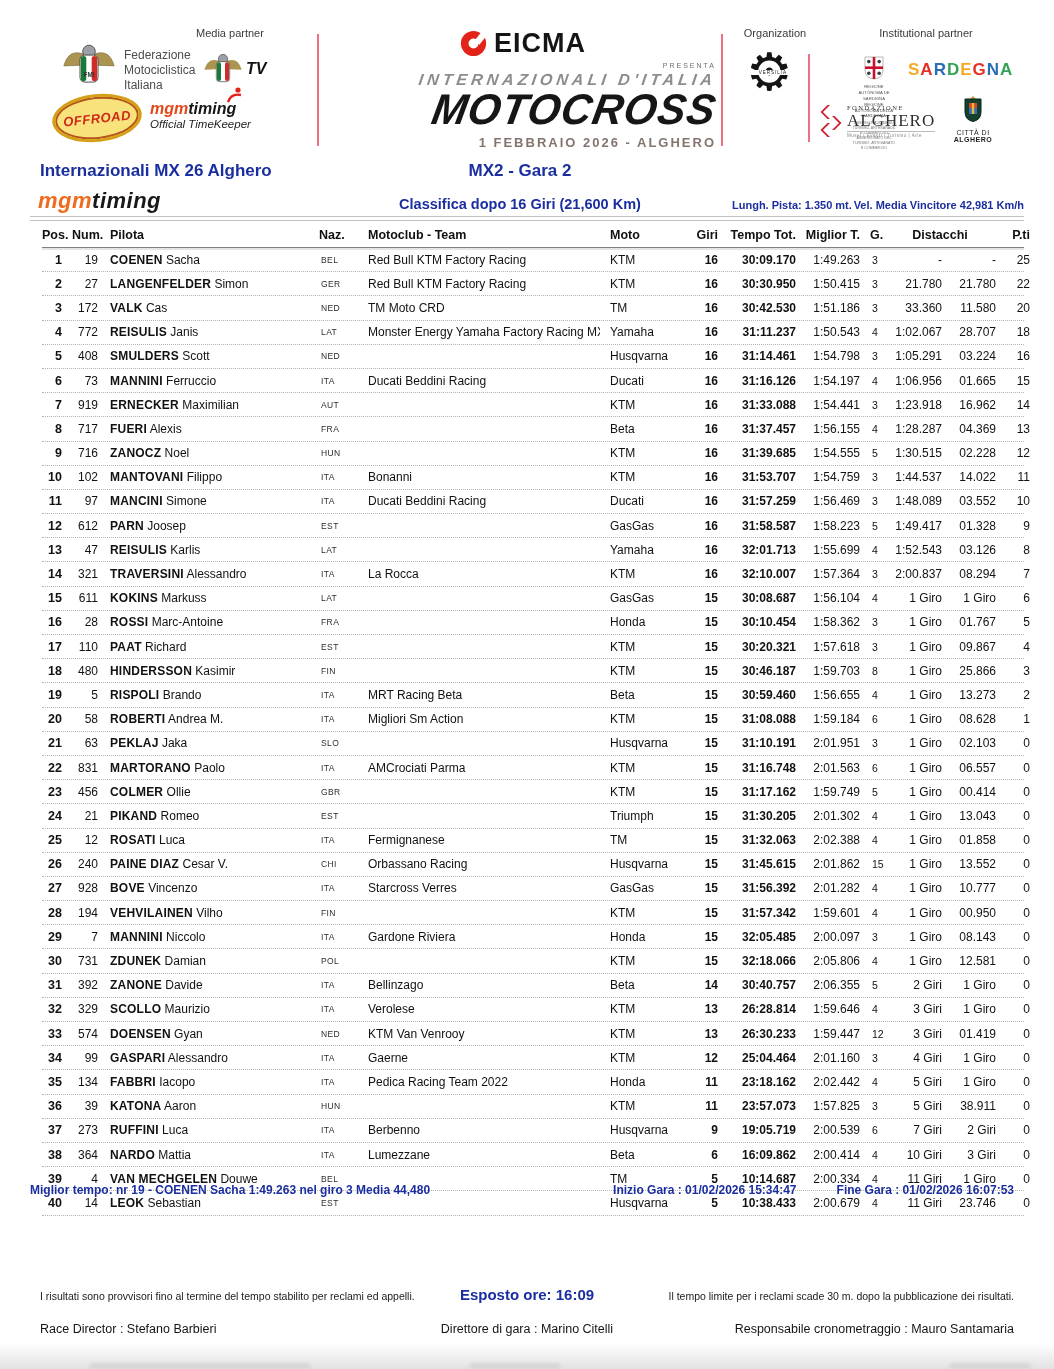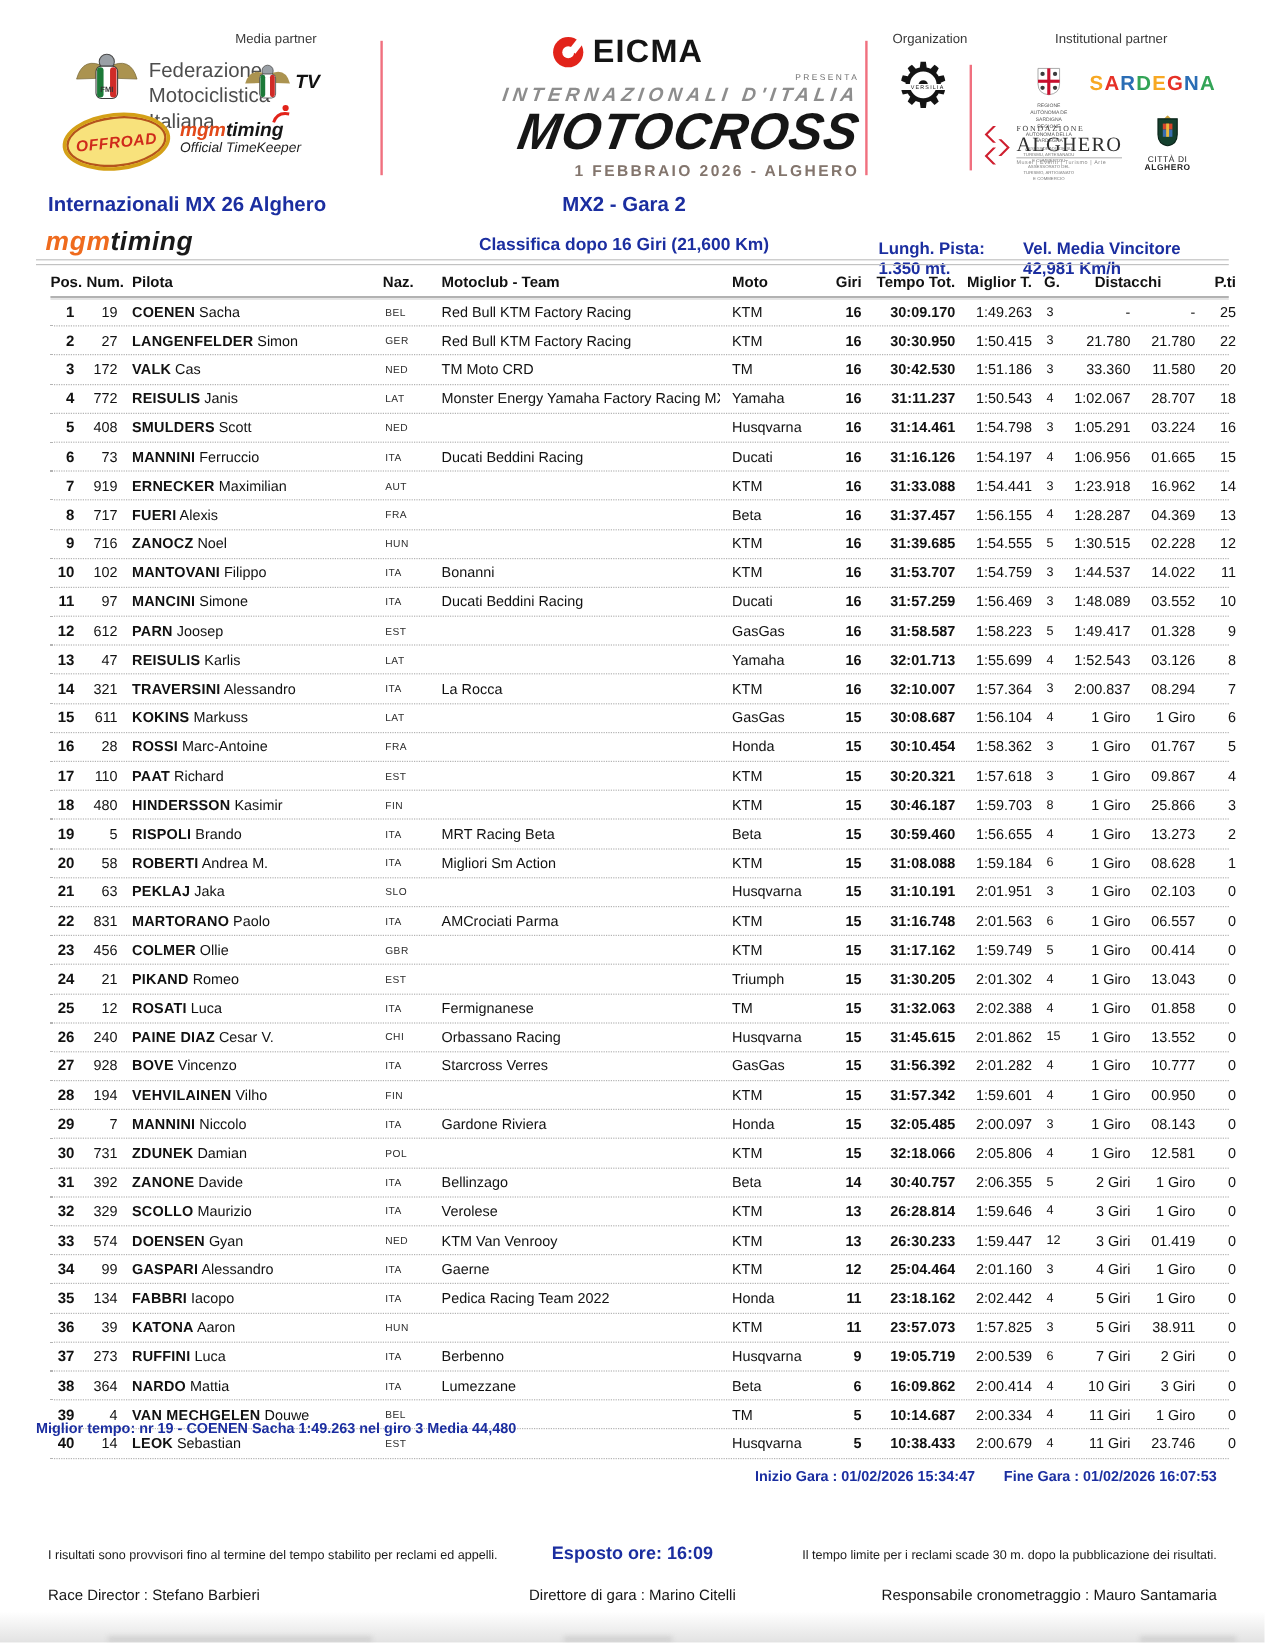--- a/index.html
+++ b/index.html
@@ -1,21 +1,21 @@
 <!DOCTYPE html>
 <html><head>
 <meta charset="utf-8">
 <style>
   html,body{margin:0;padding:0;background:#fff;}
   .page{position:relative;width:1054px;height:1369px;background:#fff;overflow:hidden;
         font-family:"Liberation Sans",sans-serif;color:#111;}
   .abs{position:absolute;}
   
   .lbl-sm{font-size:11px;color:#3a3a3a;}
-  .fmi-text{font-size:17px;color:#4d4d4d;line-height:1.25;}
+  .fmi-text{font-size:12px;color:#4d4d4d;line-height:1.25;}
   .offroad{width:84px;height:42px;border:3px solid #d4a017;border-radius:50%;
            background:#f8e27c;display:flex;align-items:center;justify-content:center;
            transform:rotate(-6deg);box-shadow:inset 0 0 0 2px #b5541c;}
   .offroad span{font-size:13px;font-weight:bold;font-style:italic;color:#cf2a1b;letter-spacing:.5px;}
   .mgm-small{font-style:italic;font-weight:bold;font-size:16px;}
   .mgm-small .m{color:#e2491a;} .mgm-small .t{color:#161616;}
   .mgm-tag{font-size:11.5px;font-style:italic;color:#222;}
   .pinkline{width:2px;background:#f0707f;}
   .eicma-row{display:flex;align-items:center;justify-content:center;gap:7px;}
   .eicma-txt{font-size:27px;font-weight:bold;color:#141414;letter-spacing:1px;}
@@ -34,21 +34,21 @@
   .fond-name{font-size:17px;letter-spacing:1px;color:#2e2e2e;font-family:"Liberation Serif",serif;}
   .fond-tag{font-size:4.5px;color:#8a8a8a;letter-spacing:.5px;border-top:1px solid #bbb;padding-top:1px;}
   .citta-lbl{font-size:7px;color:#222;letter-spacing:.5px;}
   
   .navy{color:#1b2ea0;}
   .evt-title{font-size:17px;font-weight:bold;}
   .race-title{font-size:17px;font-weight:bold;text-align:center;}
   .classifica{font-size:14.5px;font-weight:bold;text-align:center;}
   .mgm-big{font-style:italic;font-weight:bold;font-size:22px;letter-spacing:.5px;}
   .mgm-big .m{color:#ef6b1e;} .mgm-big .t{color:#191919;}
-  .trackline{display:flex;justify-content:space-between;font-size:14px;font-weight:bold;}
+  .trackline{display:flex;justify-content:space-between;font-size:11px;font-weight:bold;}
   .dbl-rule{border-top:1px solid #c2c2c2;border-bottom:1px solid #c2c2c2;height:3px;}
   
   .tbl{position:absolute;left:30px;top:222px;width:994px;}
   .thead,.trow{display:grid;grid-template-columns:28px 34px 211px 45px 240px 86px 32px 78px 64px 24px 58px 54px 34px;
                align-items:center;margin-left:12px;}
   .thead{height:25px;font-size:12.5px;font-weight:bold;border-bottom:1px solid #808080;
          box-shadow:0 2px 0 rgba(0,0,0,.10);}
   .trow{height:23.2px;font-size:12px;border-bottom:1px dotted #b3b3b3;}
   .c{white-space:nowrap;overflow:hidden;}
   .r{text-align:right;}
@@ -58,21 +58,21 @@
   .naz{padding-left:6px;font-size:8.5px;color:#2d2d2d;letter-spacing:.4px;}
   .team{padding-left:8px;}
   .moto{padding-left:10px;}
   .giri{font-weight:bold;}
   .tempo{font-weight:bold;}
   .g{padding-left:12px;font-size:10.5px;}
   .hd-dist{grid-column:11 / span 2;text-align:center;}
   
   .stats{position:absolute;left:30px;top:1183px;width:984px;display:flex;justify-content:space-between;
          font-size:12px;font-weight:bold;}
-  .stats .grp{display:flex;gap:24px;margin-top:40px;}
+  .stats .grp{display:flex;gap:40px;}
   .foot-note{font-size:10.5px;color:#1a1a1a;}
   .esposto{font-size:15px;font-weight:bold;text-align:center;}
   .foot-name{font-size:12.5px;color:#141414;}
   .center-col{left:0;right:0;text-align:center;}
   .grad{position:absolute;left:0;right:0;bottom:0;height:26px;
         background:linear-gradient(#ffffff, #e2e2e2);}
   .smudge{position:absolute;bottom:1px;height:4px;background:#bfbfbf;filter:blur(2px);opacity:.65;}
 </style>
 </head>
 <body>

